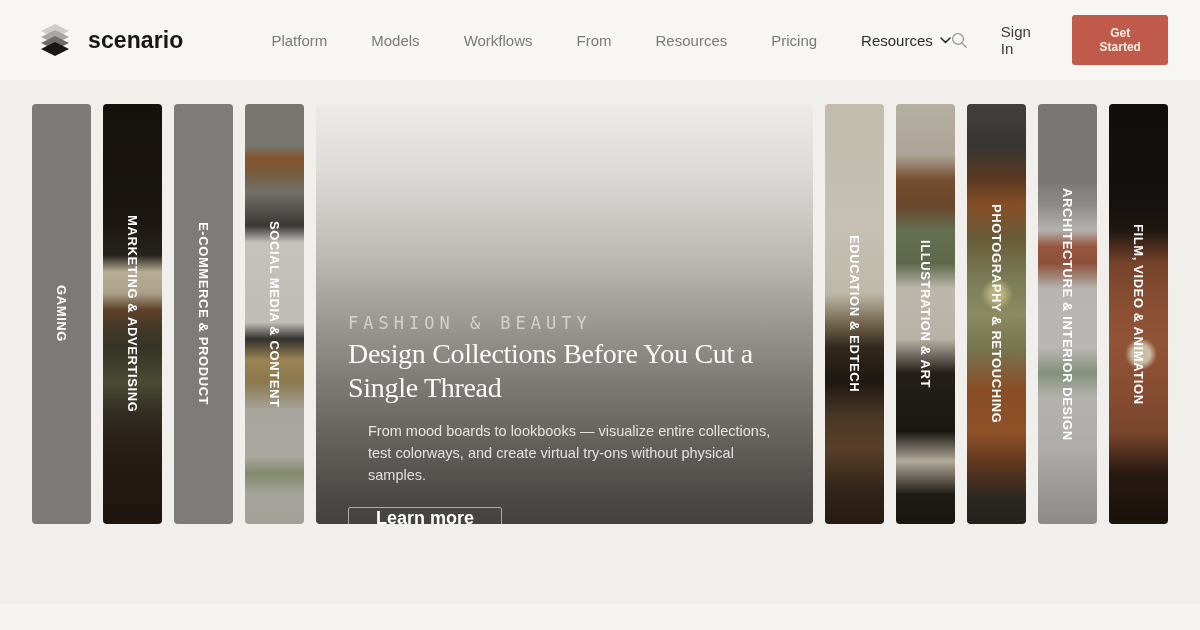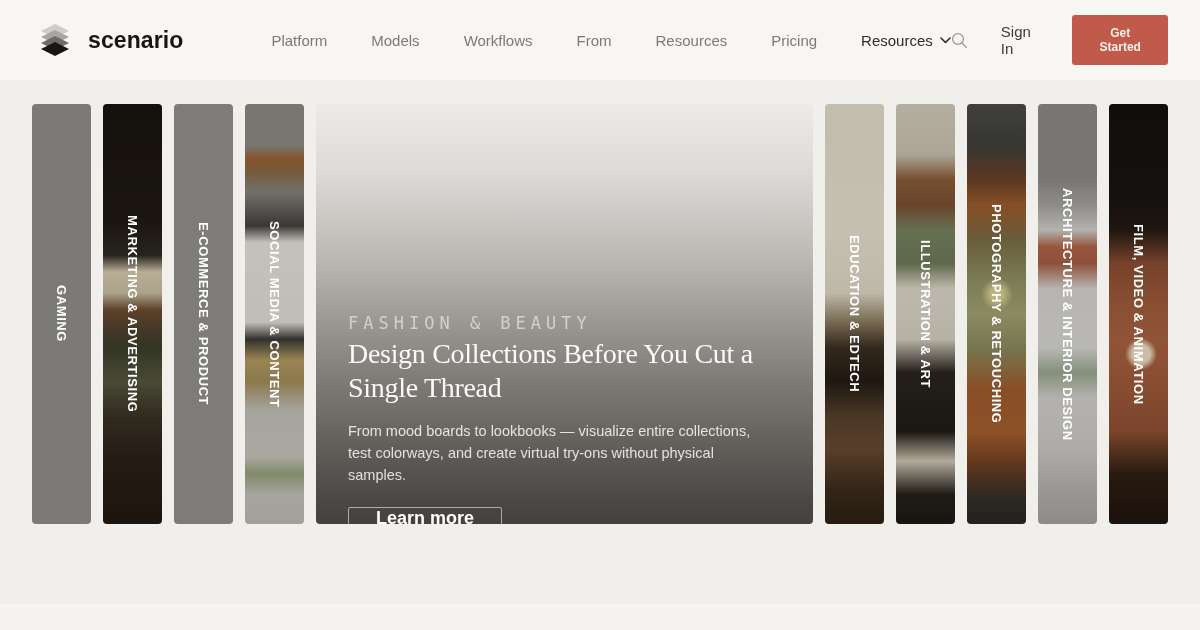--- a/index.html
+++ b/index.html
@@ -102,21 +102,21 @@
     font-family:"DejaVu Sans Mono", monospace;
     font-size:17px; letter-spacing:5px; color:rgba(255,255,255,0.55);margin-top:37px;
   }
   .panel-title {
     font-family:"Liberation Serif", serif; font-weight:400;
     font-size:28px; line-height:1.22; letter-spacing:-0.3px;
     color:#fbfaf8; margin-top:4px; max-width:440px;
   }
   .panel-desc {
     font-size:14.5px; line-height:1.5; color:rgba(255,255,255,0.82);
-    margin-top:16px; max-width:432px;
+    margin-top:16px; max-width:432px;margin-left:20px;
   }
   .learn-more {
     margin-top:20px; background:transparent; cursor:pointer;
     border:1px solid rgba(255,255,255,0.55); border-radius:2px;
     color:#ffffff; font-family:inherit; font-size:18px; font-weight:600;
     padding:0 27px;
   }
 
   
   .spacer { height:80px; }

